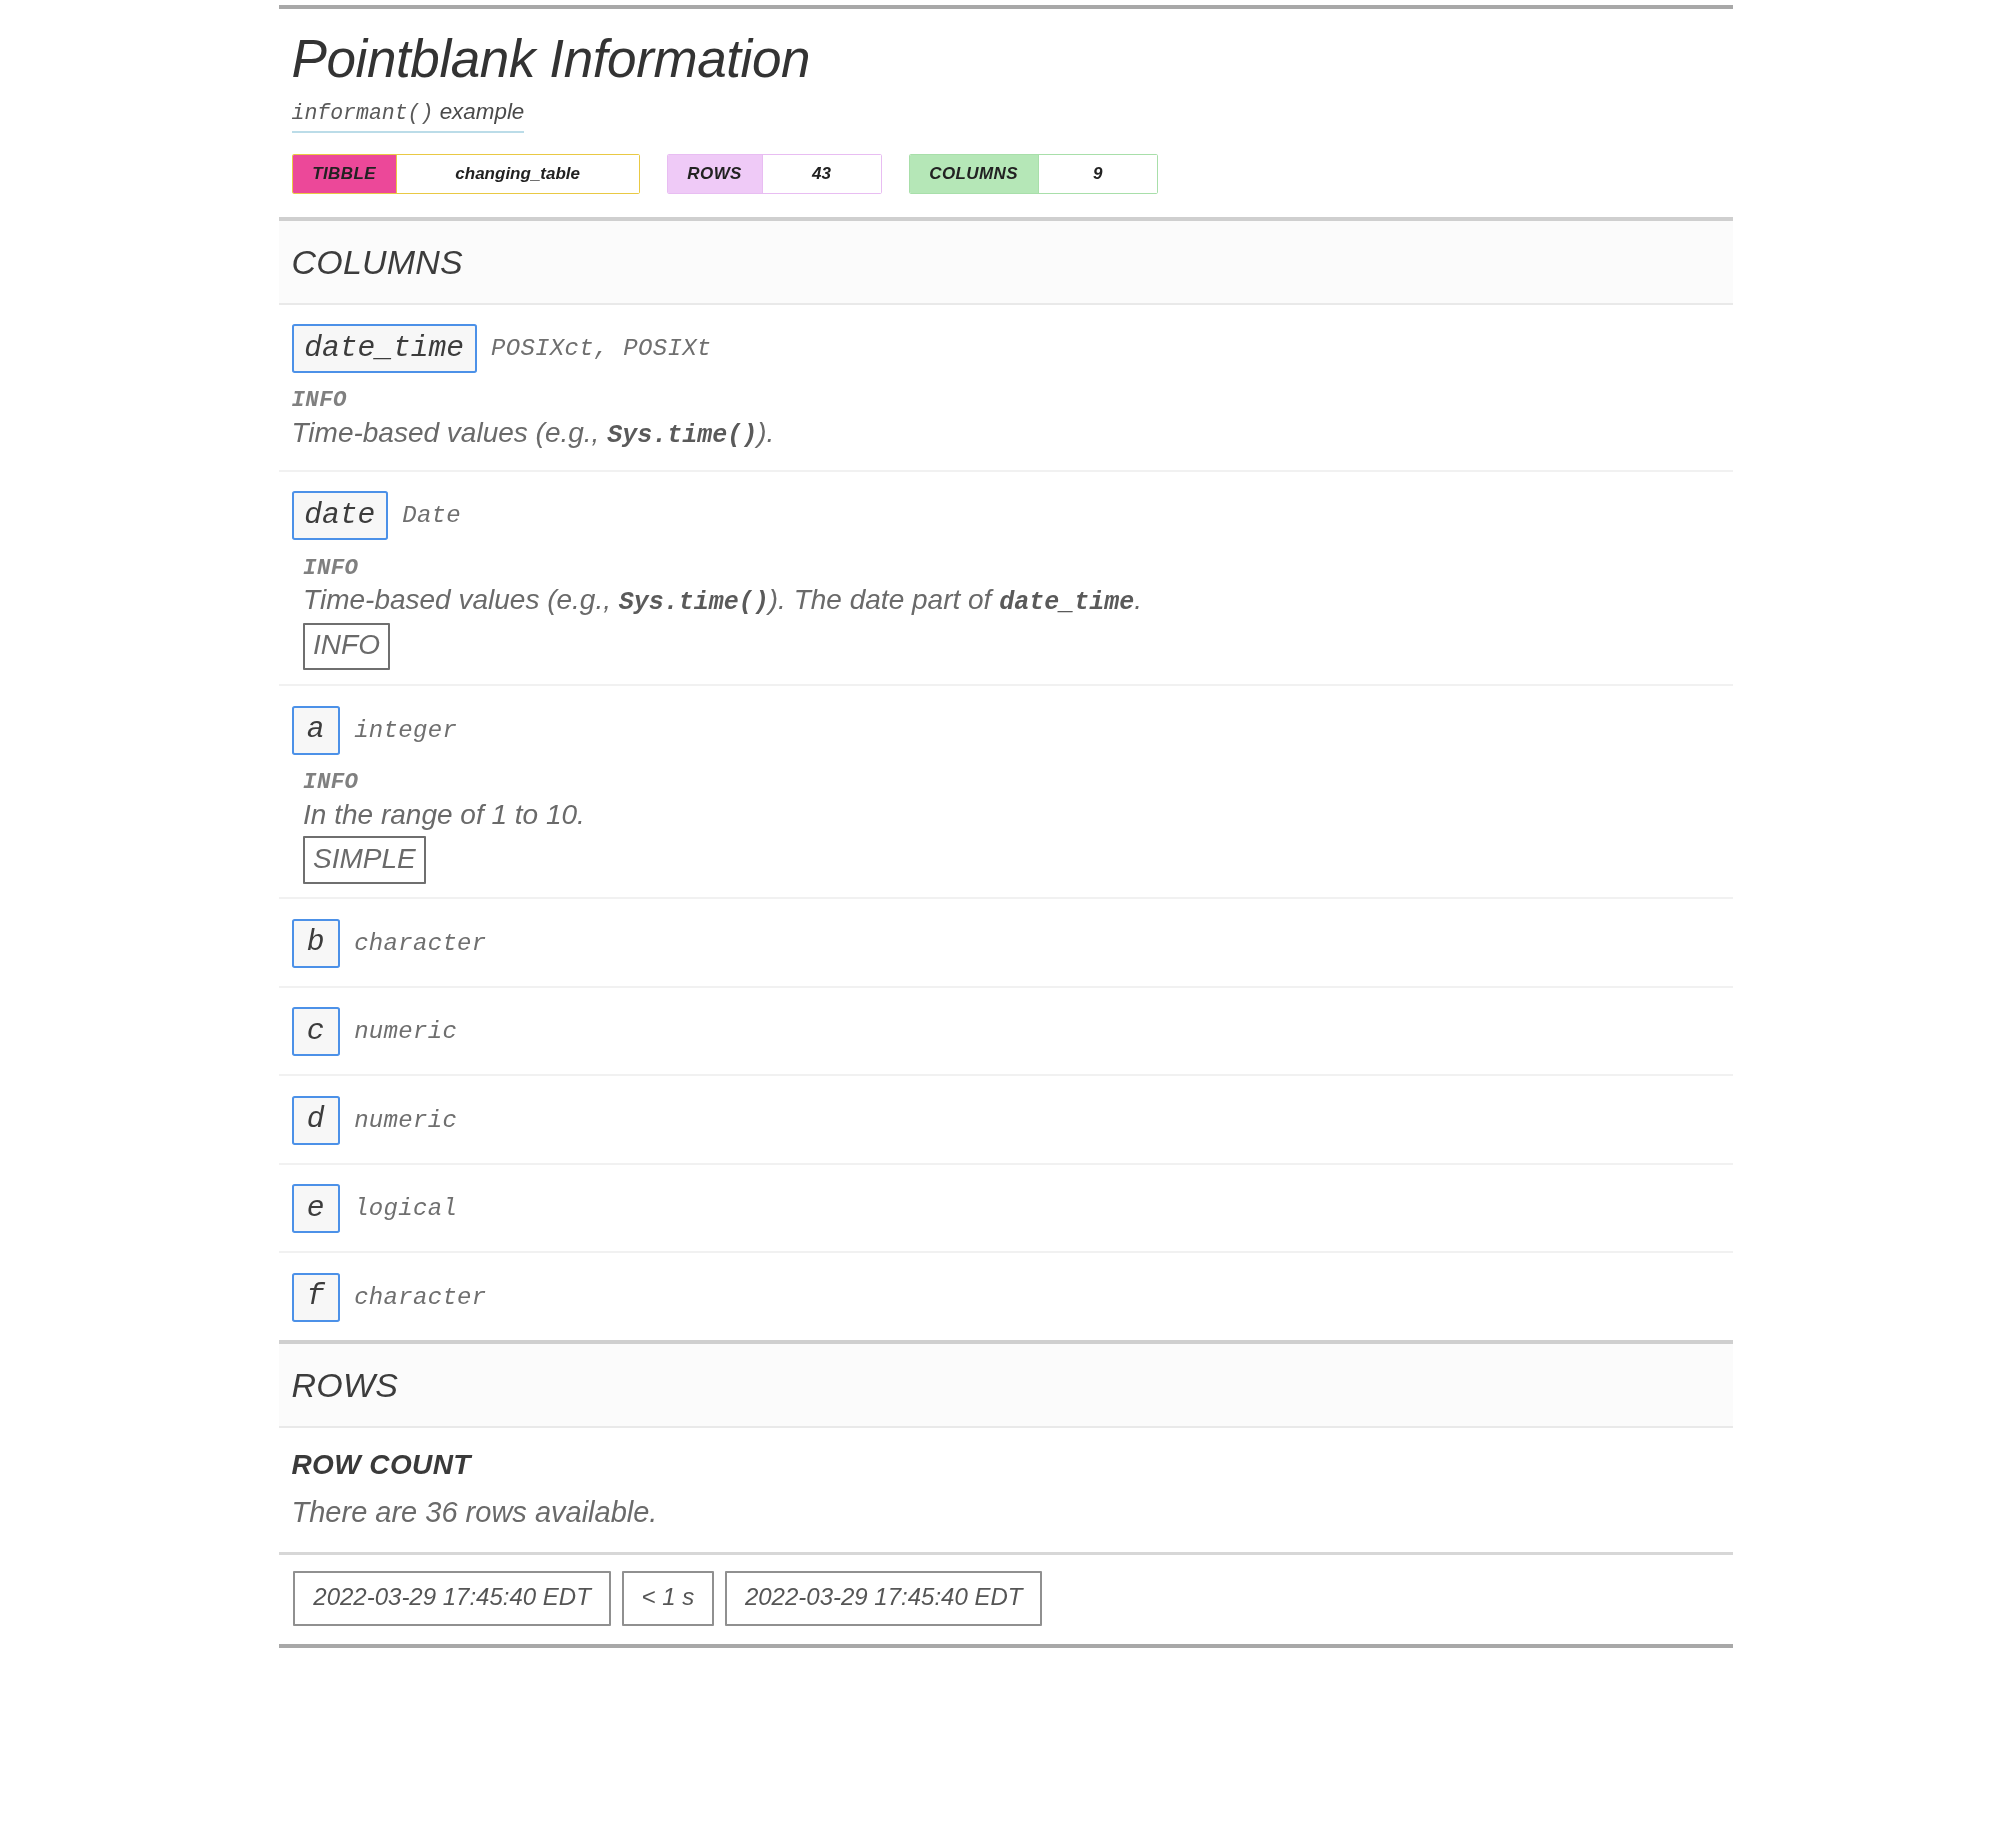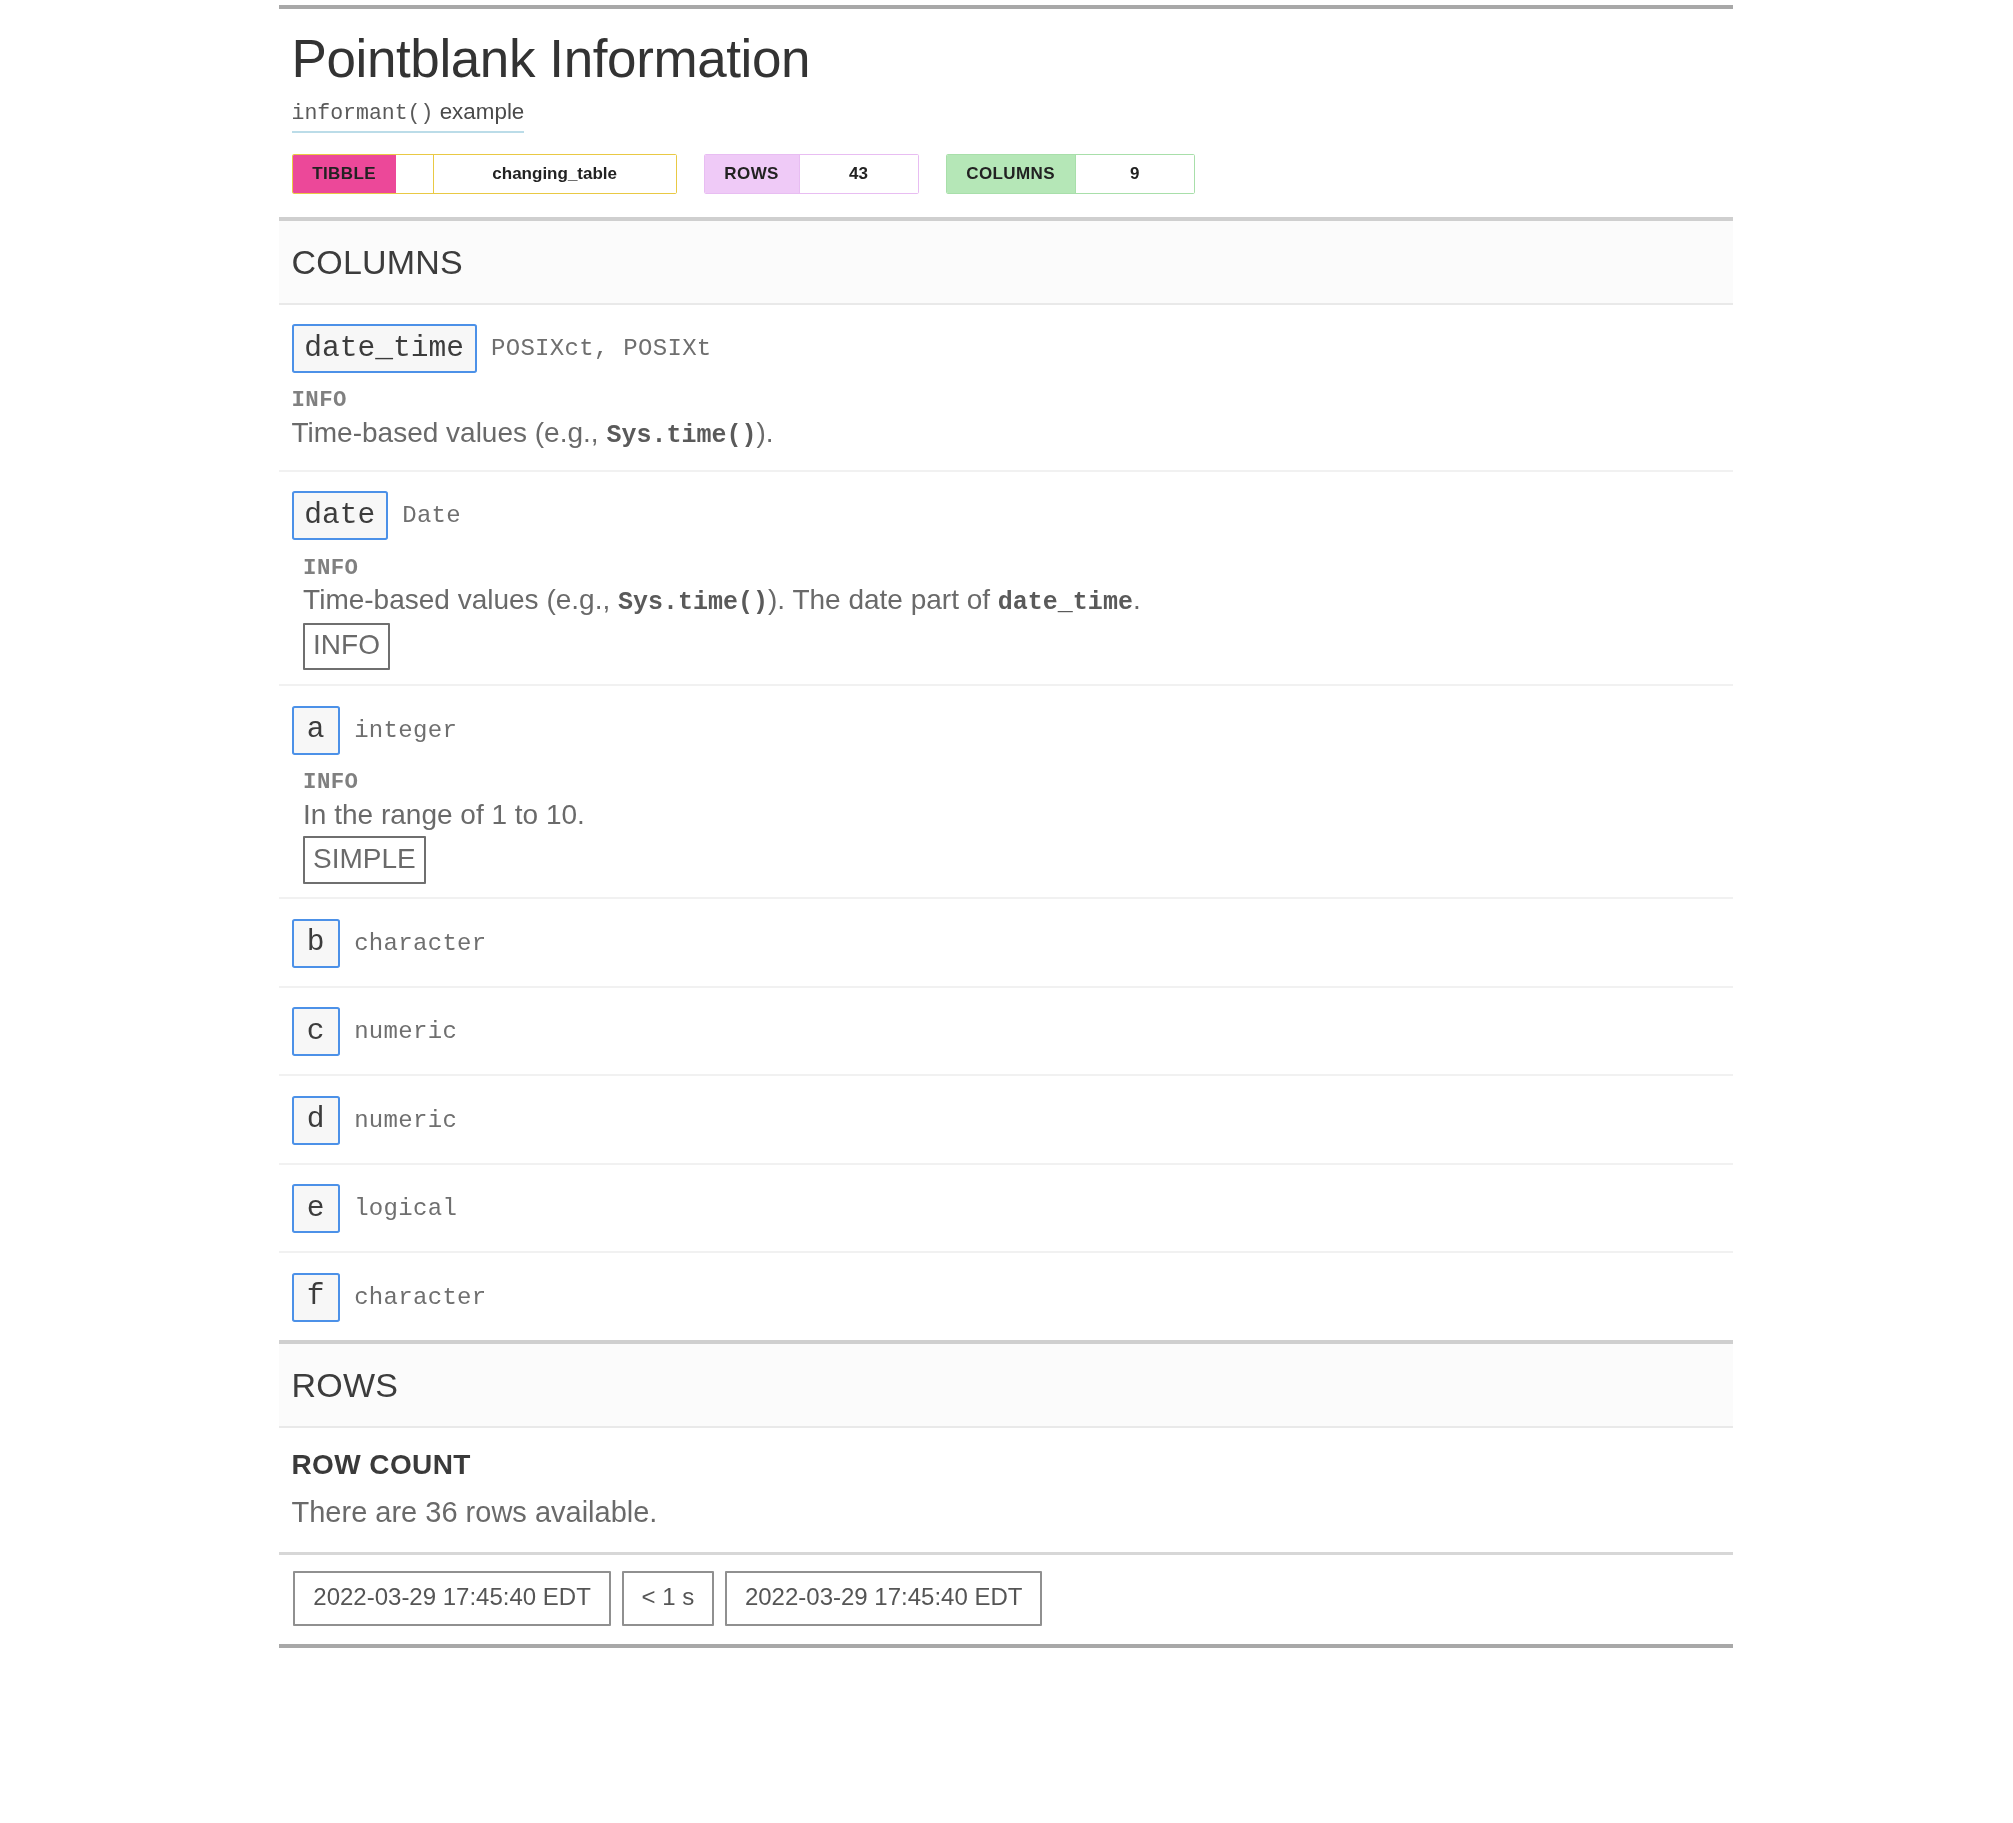--- a/index.html
+++ b/index.html
@@ -13,20 +13,21 @@
     height: 1823px;
     font-family: "Liberation Sans", sans-serif;
     -webkit-font-smoothing: antialiased;
   }
 
   .page {
     position: relative;
     width: 1873px;
     height: 1823px;
     overflow: hidden;
+    font-style: italic;
   }
 
   
   .report {
     position: absolute;
     left: 279px;
     top: 5.4px;
     width: 1454px;
     border-top: 4.5px solid #A8A8A8;
     border-bottom: 4.5px solid #A8A8A8;
@@ -92,21 +93,21 @@
     background: #ffffff;
     padding: 9.9px 18px 10.7px 18px;
     color: #222222;
     display: flex;
     align-items: center;
     justify-content: center;
     min-width: 54px;
   }
   .pill--tibble { border: 1.8px solid #E9C944; }
   .pill--tibble .k { background: #ec4899; }
-  .pill--tibble .v { min-width: 206px; border-left: 1.8px solid #E9C944; margin-left: 37px; }
+  .pill--tibble .v { min-width: 206px; border-left: 1.8px solid #E9C944; }
 
   .pill--rows { border: 1.8px solid #E8BDF2; }
   .pill--rows .k { background: #EFCAF7; }
   .pill--rows .v { min-width: 82px; border-left: 1.8px solid #E8BDF2; }
 
   .pill--cols { border: 1.8px solid #A8DFAA; }
   .pill--cols .k { background: #B5E7B7; }
   .pill--cols .v { min-width: 82px; border-left: 1.8px solid #A8DFAA; }
 
   

